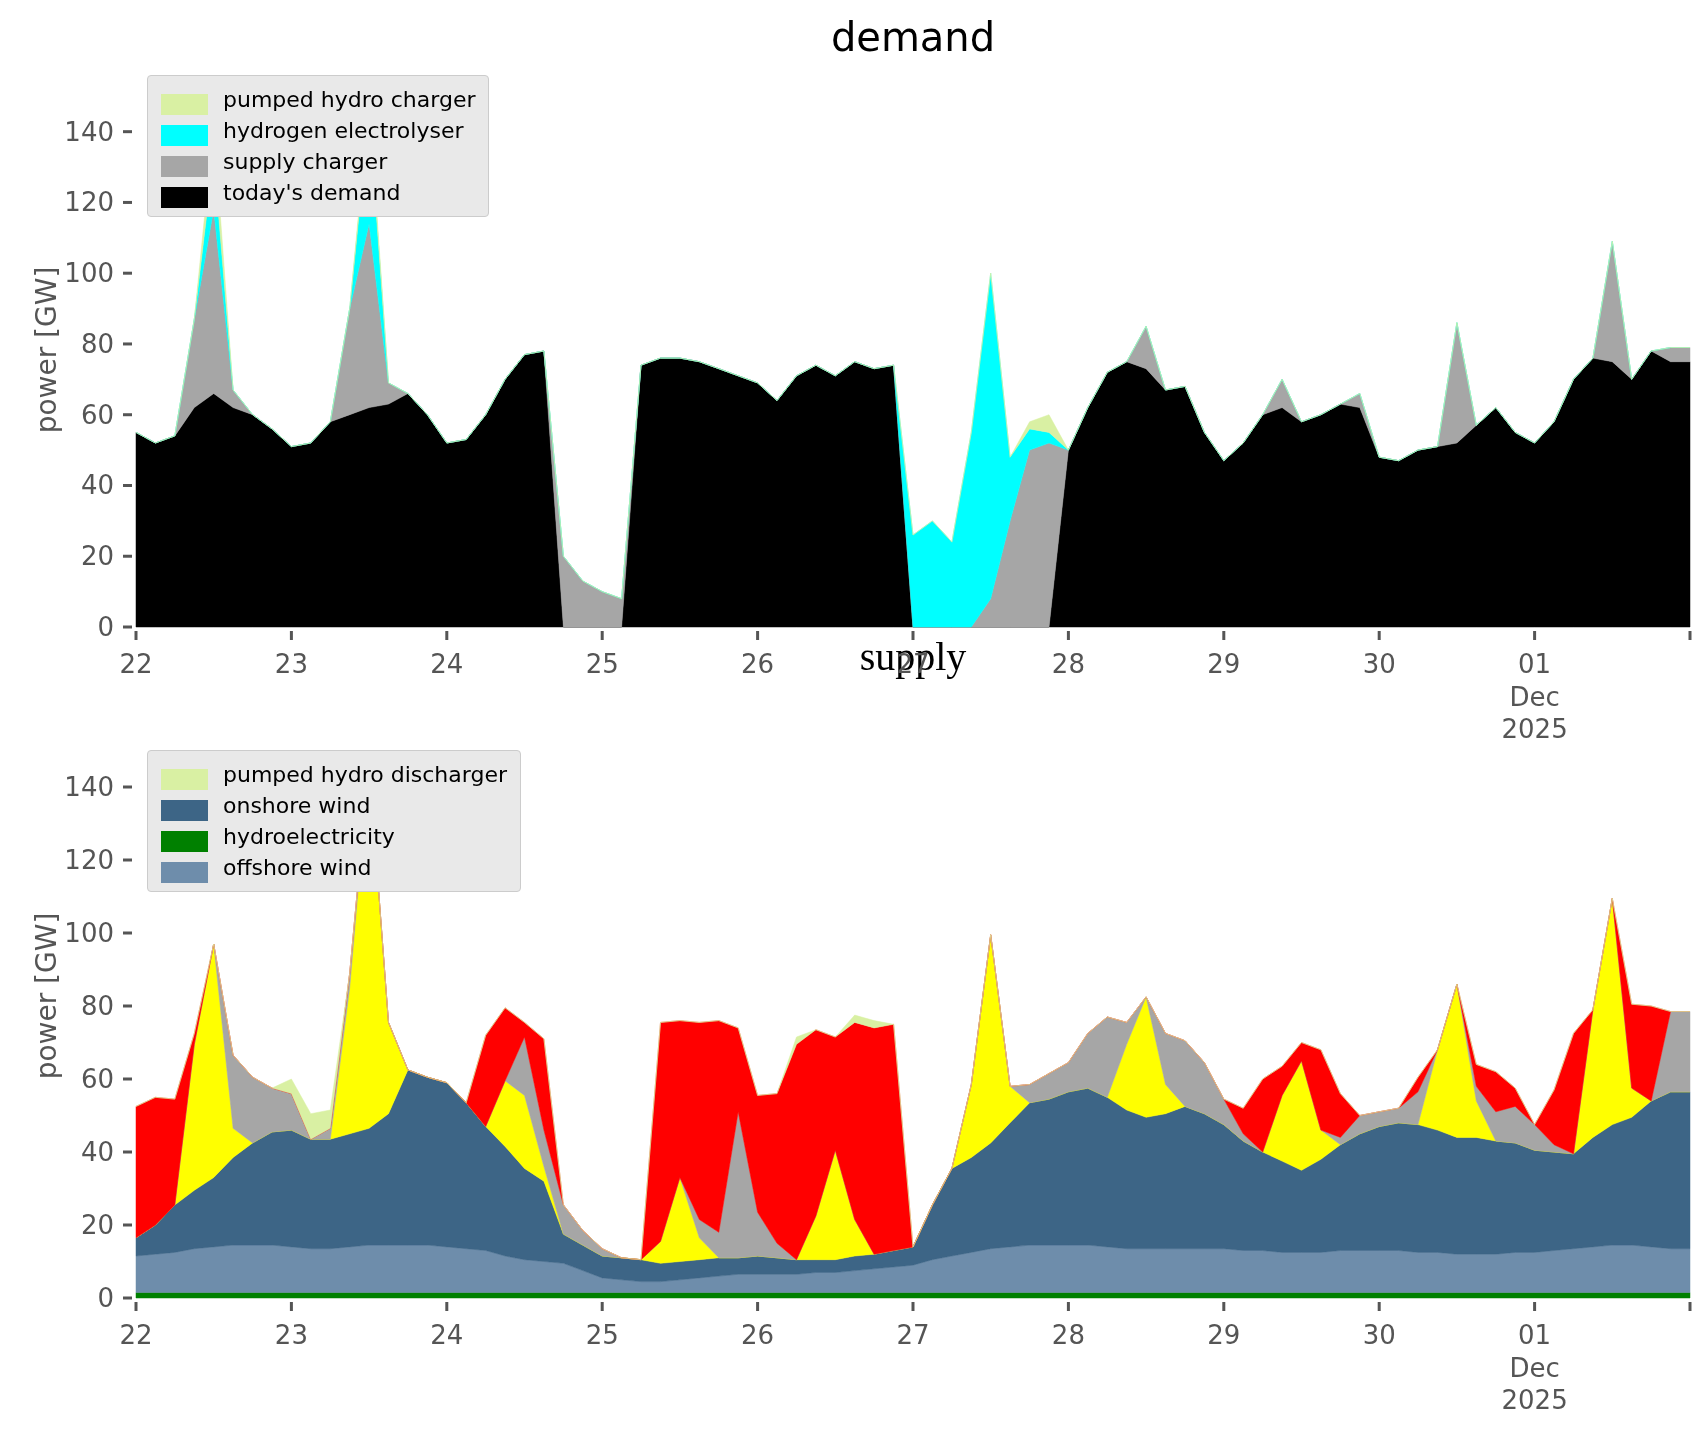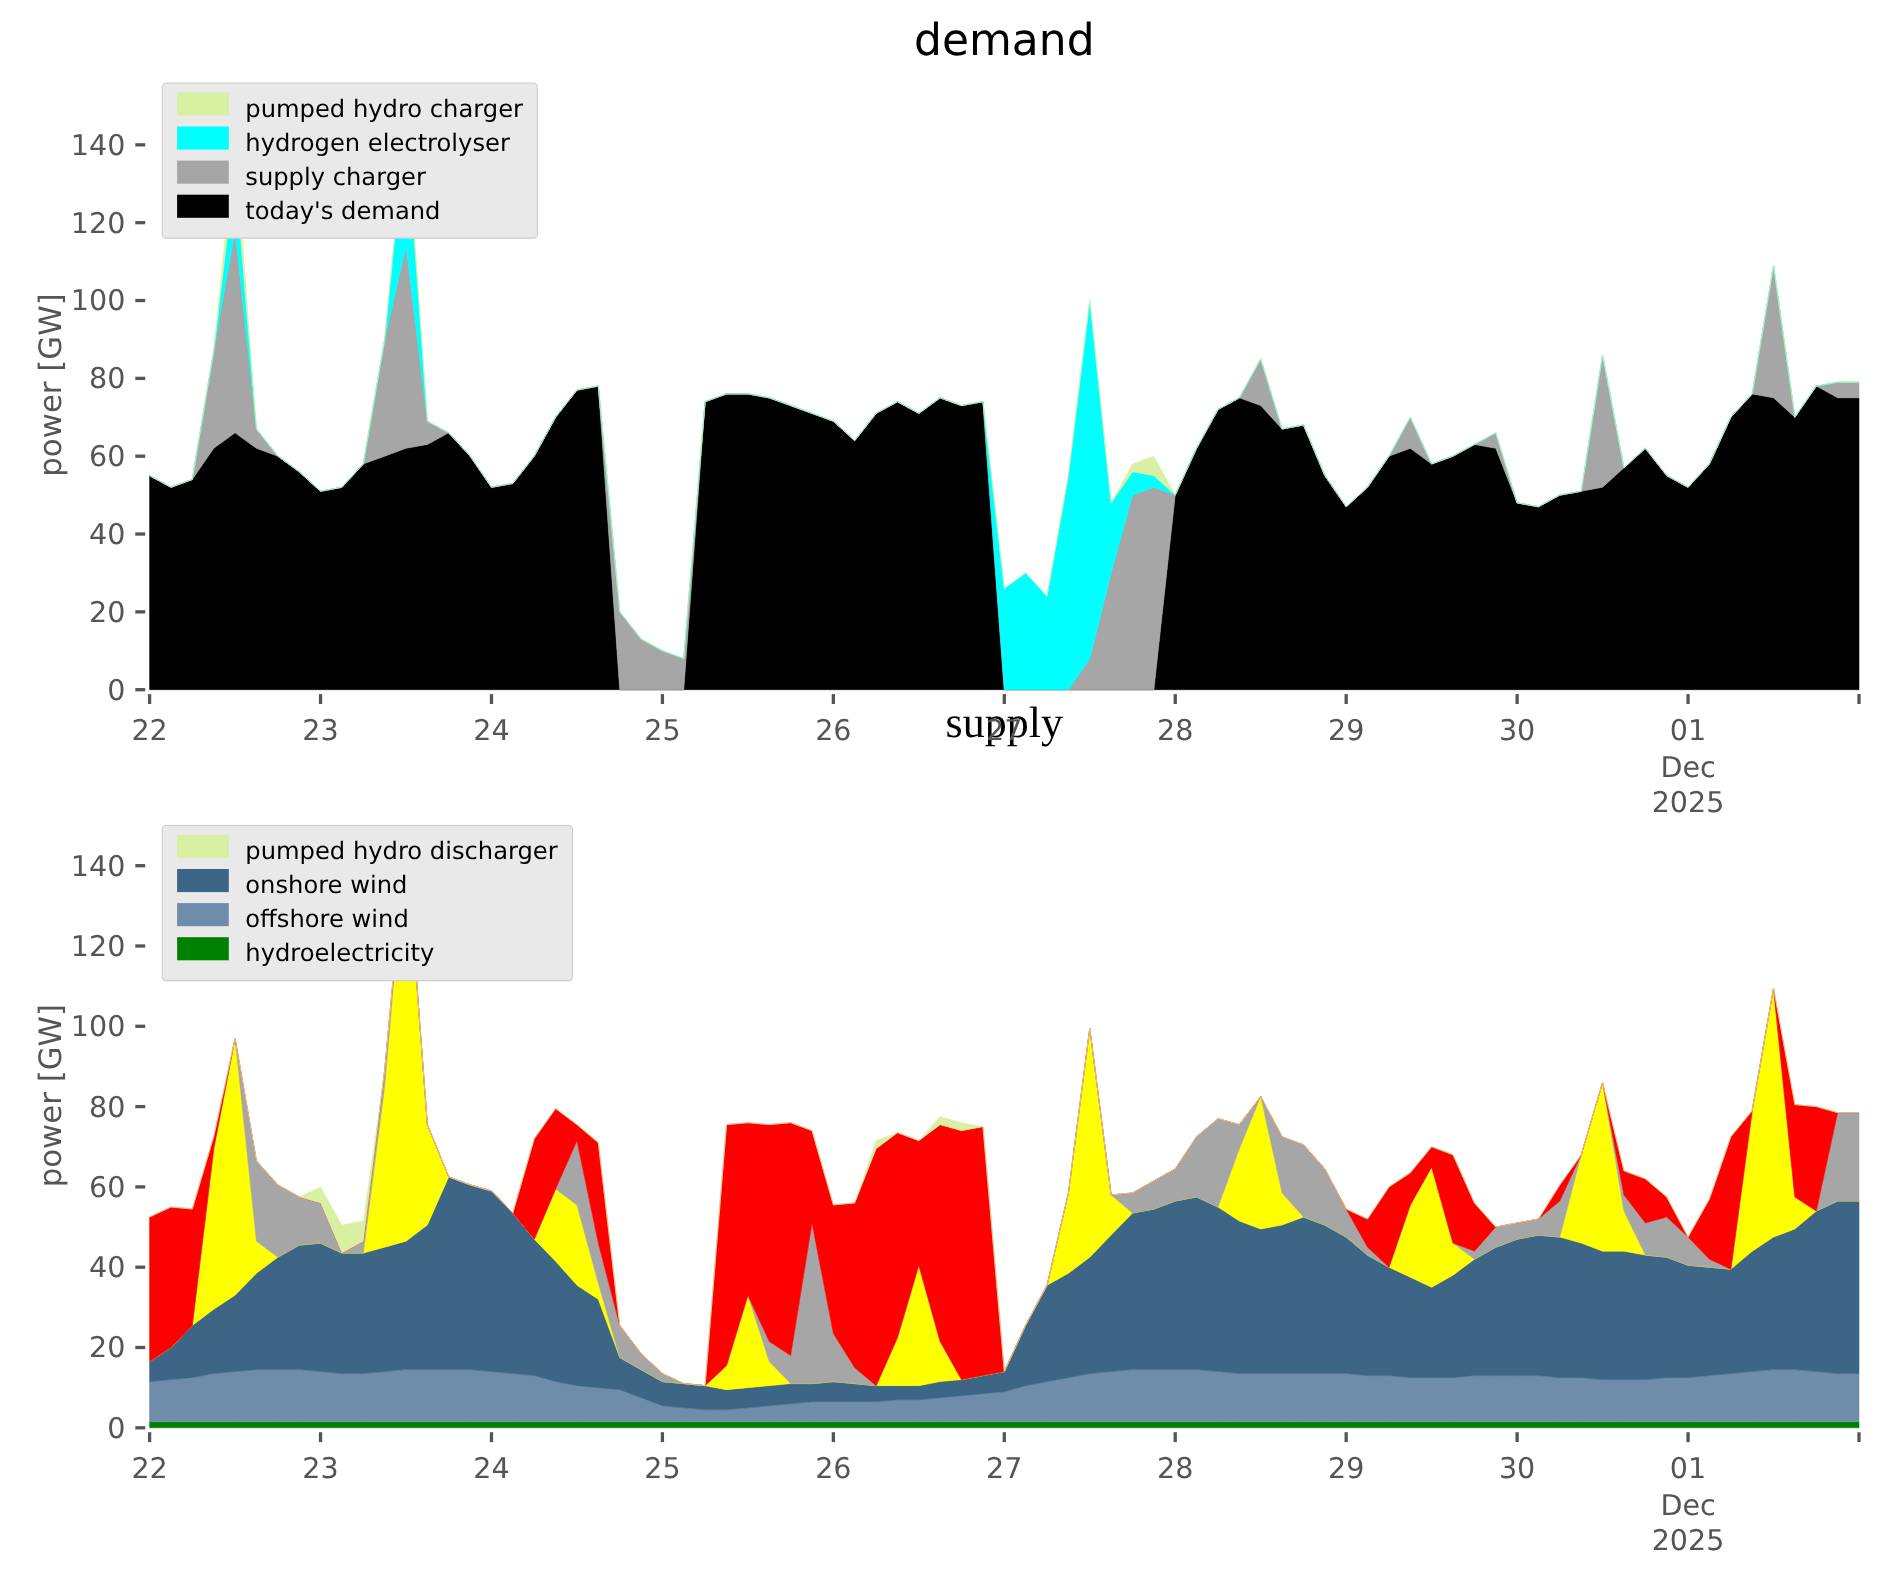--- a/index.html
+++ b/index.html
@@ -18,21 +18,21 @@
   .y-label{
     position:absolute;left:46px;
     transform:translate(-50%,-50%) rotate(-90deg);
     white-space:nowrap;font-size:28px;color:#555;
   }
   .legend{
     position:absolute;
     background:#e9e9e9;border:1px solid #cccccc;border-radius:4px;
     padding:8px 13px;z-index:5;
   }
-  .legend-row{display:flex;align-items:flex-start;height:31px;}
+  .legend-row{display:flex;align-items:flex-end;height:31px;}
   .legend-swatch{width:47px;height:21px;margin-right:15px;flex:0 0 auto;}
   .legend-label{font-size:22px;color:#000;white-space:nowrap;line-height:31px;}
 </style>
 </head>
 <body>
 
 <div class="figure">
 
   <div class="chart-title" style="top:14px;">demand</div>
 
@@ -156,22 +156,22 @@
   <div class="legend" id="legend-1" style="left:147px;top:750px;">
       <div class="legend-row">
         <div class="legend-swatch" style="background: rgb(217, 240, 163);"></div>
         <div class="legend-label">pumped hydro discharger</div>
       </div>
       <div class="legend-row">
         <div class="legend-swatch" style="background: rgb(61, 101, 134);"></div>
         <div class="legend-label">onshore wind</div>
       </div>
       <div class="legend-row">
+        <div class="legend-swatch" style="background: rgb(0, 128, 0);"></div>
+        <div class="legend-label">hydroelectricity</div>
+      </div>
+      <div class="legend-row">
         <div class="legend-swatch" style="background: rgb(110, 141, 171);"></div>
         <div class="legend-label">offshore wind</div>
-      </div>
-      <div class="legend-row">
-        <div class="legend-swatch" style="background: rgb(0, 128, 0);"></div>
-        <div class="legend-label">hydroelectricity</div>
       </div>
     </div>
 
 </div>
 
 </body></html>

